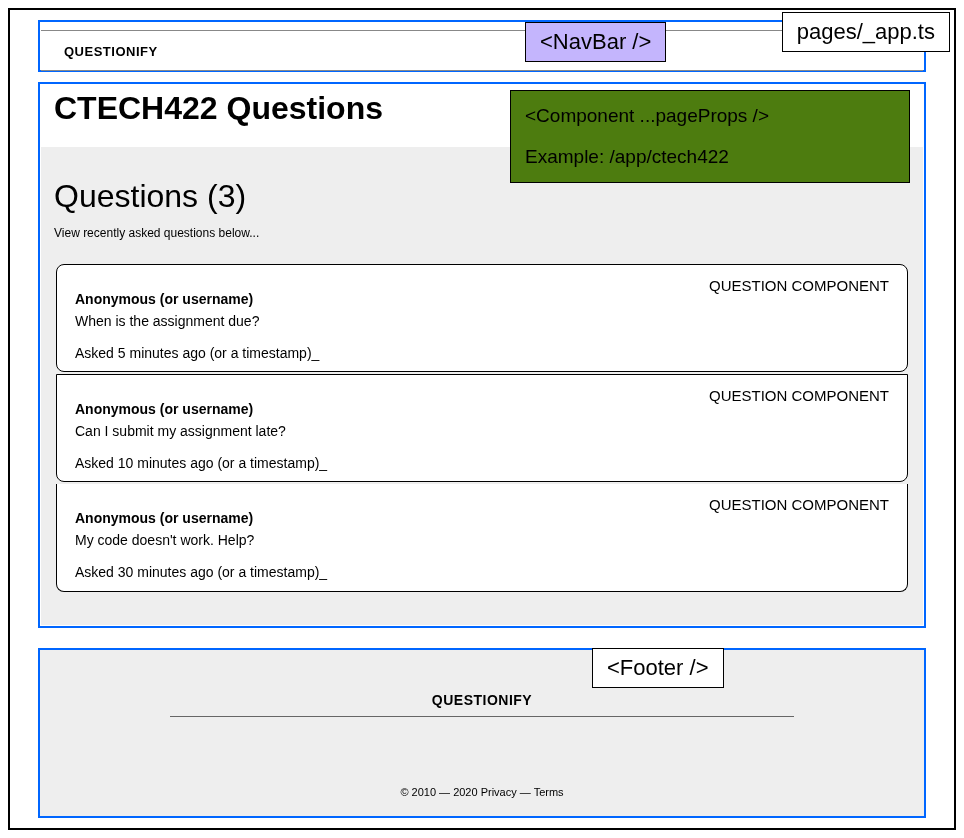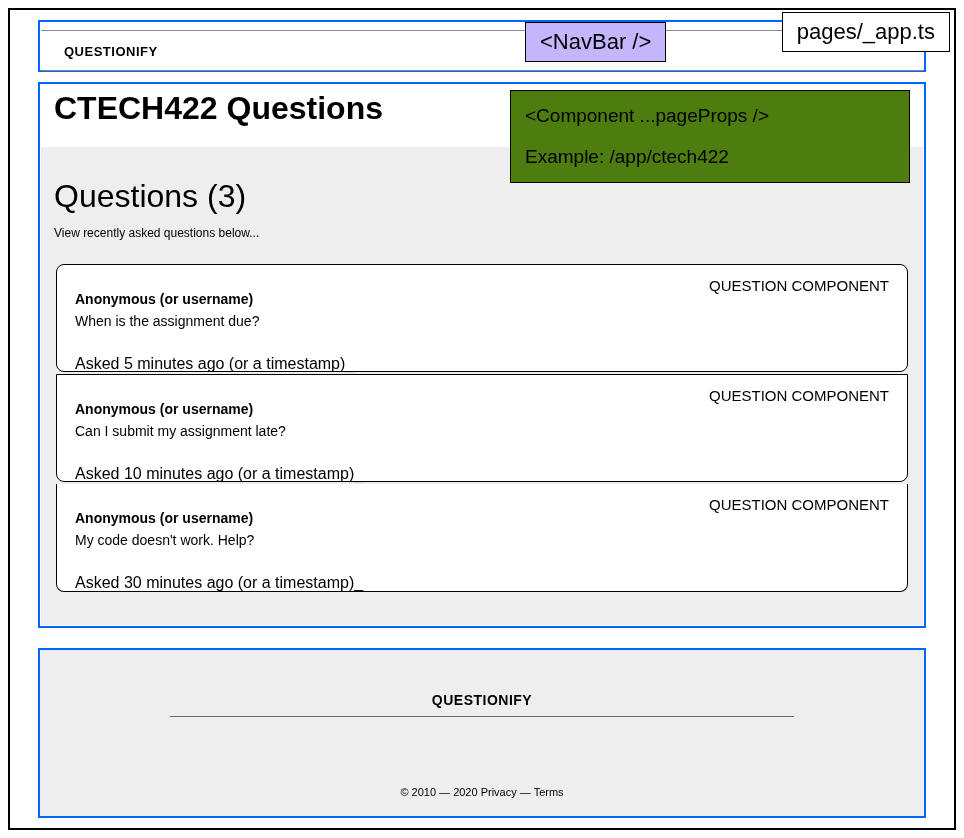--- a/index.html
+++ b/index.html
@@ -156,22 +156,22 @@
     .q-author {
       font-size: 14px;
       font-weight: 700;
       margin-top: 12px;
     }
     .q-text {
       font-size: 14px;
       margin-top: 6px;
     }
     .q-time {
-      font-size: 16px;
-      margin-top: 26px;
+      font-size: 14px;
+      margin-top: 16px;
     }
     .footer-region {
       position: absolute;
       left: 38px;
       right: 38px;
       bottom: 20px;
       height: 170px;
       border: 2.5px solid #0066ff;
       background: #eeeeee;
     }
@@ -255,16 +255,17 @@
 </div>
 
 <div class="q-card c3">
   <div class="q-comp-label">QUESTION COMPONENT</div>
   <div class="q-author">Anonymous (or username)</div>
   <div class="q-text">My code doesn't work. Help?</div>
   <div class="q-time">Asked 30 minutes ago (or a timestamp)_</div>
 </div>
 
 <div class="footer-region">
+  <div class="footer-tag">&lt;Footer /&gt;</div>
   <div class="footer-brand">QUESTIONIFY</div>
   <div class="footer-hr"></div>
   <div class="footer-legal">© 2010 — 2020   Privacy — Terms</div>
 </div>
 
 </body></html>

